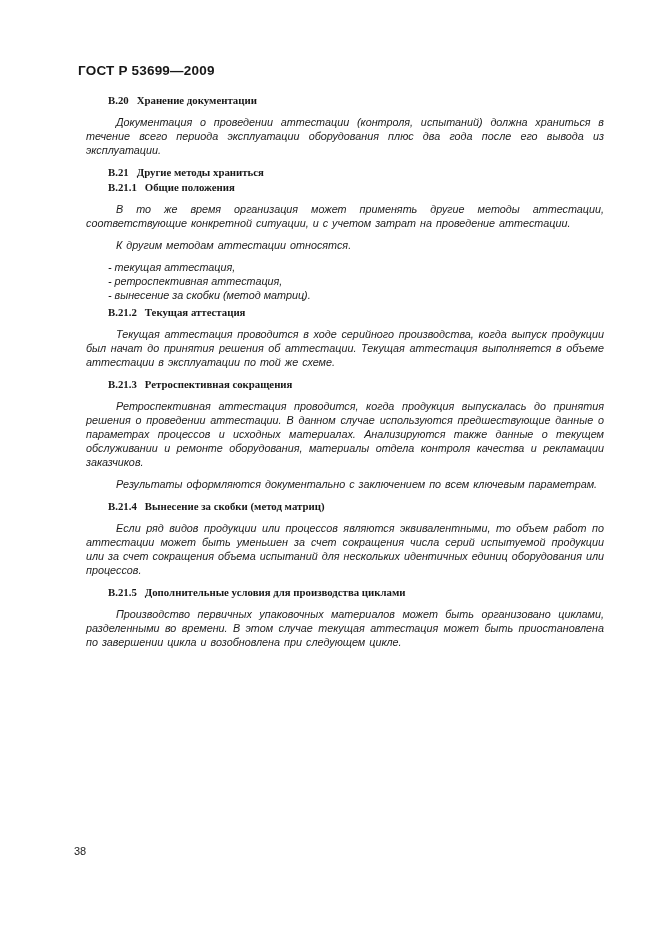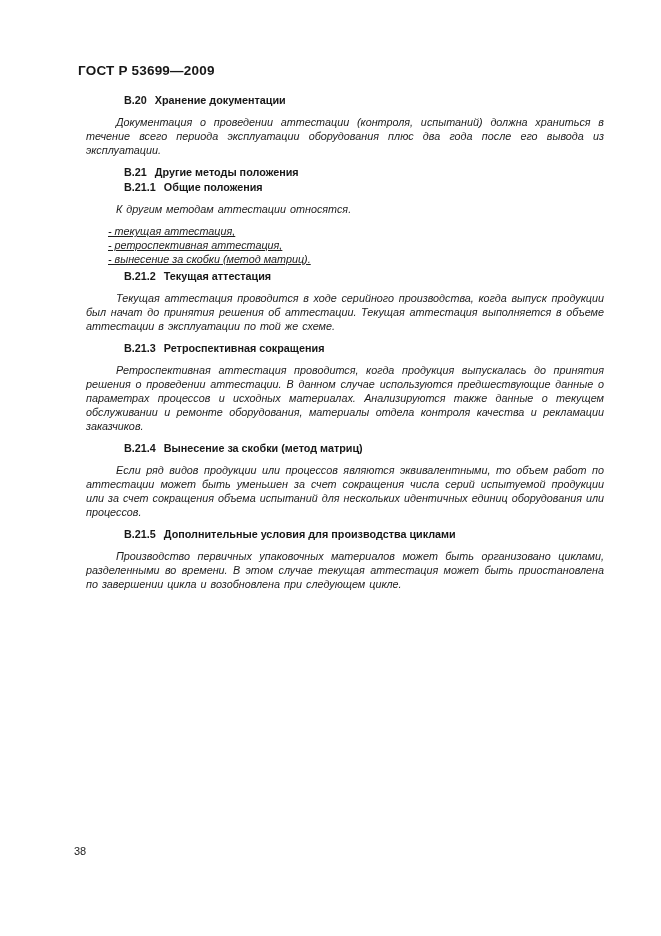--- a/index.html
+++ b/index.html
@@ -28,45 +28,45 @@
   }
   .content {
     position: absolute;
     top: 90px;
     left: 78px;
     width: 534px;
     font-size: 10.8px;
     line-height: 14px;
   }
   .heading {
-    margin: 16px;
+    margin: 0;
     padding: 0;
     margin-top: 3px;
     margin-bottom: 1px;
     font-weight: bold;
     font-style: normal;
     text-indent: 30px;
     color: #171717;
+    font-family: Liberation Serif, serif;
   }
   .heading + .heading { margin-top: 1px; }
   .hnum { margin-right: 8px; }
   .para {
     margin: 8px;
     padding: 0;
     font-style: italic;
     text-align: justify;
     text-indent: 30px;
     word-spacing: 1px;
   }
   .list-item {
     margin: 0;
     padding: 0;
     font-style: italic;
     text-indent: 30px;
-    text-decoration: underline;
   }
   .page-number {
     position: absolute;
     left: 74px;
     top: 845px;
     font-size: 11px;
     font-style: normal;
     color: #1c1c1c;
   }
 </style>
@@ -76,40 +76,42 @@
 <div class="page">
 
   <div class="doc-header">ГОСТ Р 53699—2009</div>
 
   <div class="content">
 
     <p class="heading"><span class="hnum">В.20</span><span>Хранение документации</span></p>
 
     <p class="para">Документация о проведении аттестации (контроля, испытаний) должна храниться в течение всего периода эксплуатации оборудования плюс два года после его вывода из эксплуатации.</p>
 
-    <p class="heading"><span class="hnum">В.21</span><span>Другие методы положения</span></p>
+    <p class="heading"><span class="hnum">В.21</span><span>Другие методы храниться</span></p>
 
     <p class="heading"><span class="hnum">В.21.1</span><span>Общие положения</span></p>
 
 
+    <p class="para">В то же время организация может применять другие методы аттестации, соответствующие конкретной ситуации, и с учетом затрат на проведение аттестации.</p>
 
     <p class="para">К другим методам аттестации относятся.</p>
 
     <p class="list-item">- текущая аттестация,</p>
     <p class="list-item">- ретроспективная аттестация,</p>
     <p class="list-item">- вынесение за скобки (метод матриц).</p>
 
     <p class="heading"><span class="hnum">В.21.2</span><span>Текущая аттестация</span></p>
 
     <p class="para">Текущая аттестация проводится в ходе серийного производства, когда выпуск продукции был начат до принятия решения об аттестации. Текущая аттестация выполняется в объеме аттестации в эксплуатации по той же схеме.</p>
 
     <p class="heading"><span class="hnum">В.21.3</span><span>Ретроспективная сокращения</span></p>
 
     <p class="para">Ретроспективная аттестация проводится, когда продукция выпускалась до принятия решения о проведении аттестации. В данном случае используются предшествующие данные о параметрах процессов и исходных материалах. Анализируются также данные о текущем обслуживании и ремонте оборудования, материалы отдела контроля качества и рекламации заказчиков.</p>
 
+    <p class="para">Результаты оформляются документально с заключением по всем ключевым параметрам.</p>
 
     <p class="heading"><span class="hnum">В.21.4</span><span>Вынесение за скобки (метод матриц)</span></p>
 
     <p class="para">Если ряд видов продукции или процессов являются эквивалентными, то объем работ по аттестации может быть уменьшен за счет сокращения числа серий испытуемой продукции или за счет сокращения объема испытаний для нескольких идентичных единиц оборудования или процессов.</p>
 
     <p class="heading"><span class="hnum">В.21.5</span><span>Дополнительные условия для производства циклами</span></p>
 
     <p class="para">Производство первичных упаковочных материалов может быть организовано циклами, разделенными во времени. В этом случае текущая аттестация может быть приостановлена по завершении цикла и возобновлена при следующем цикле.</p>
 
   </div>

